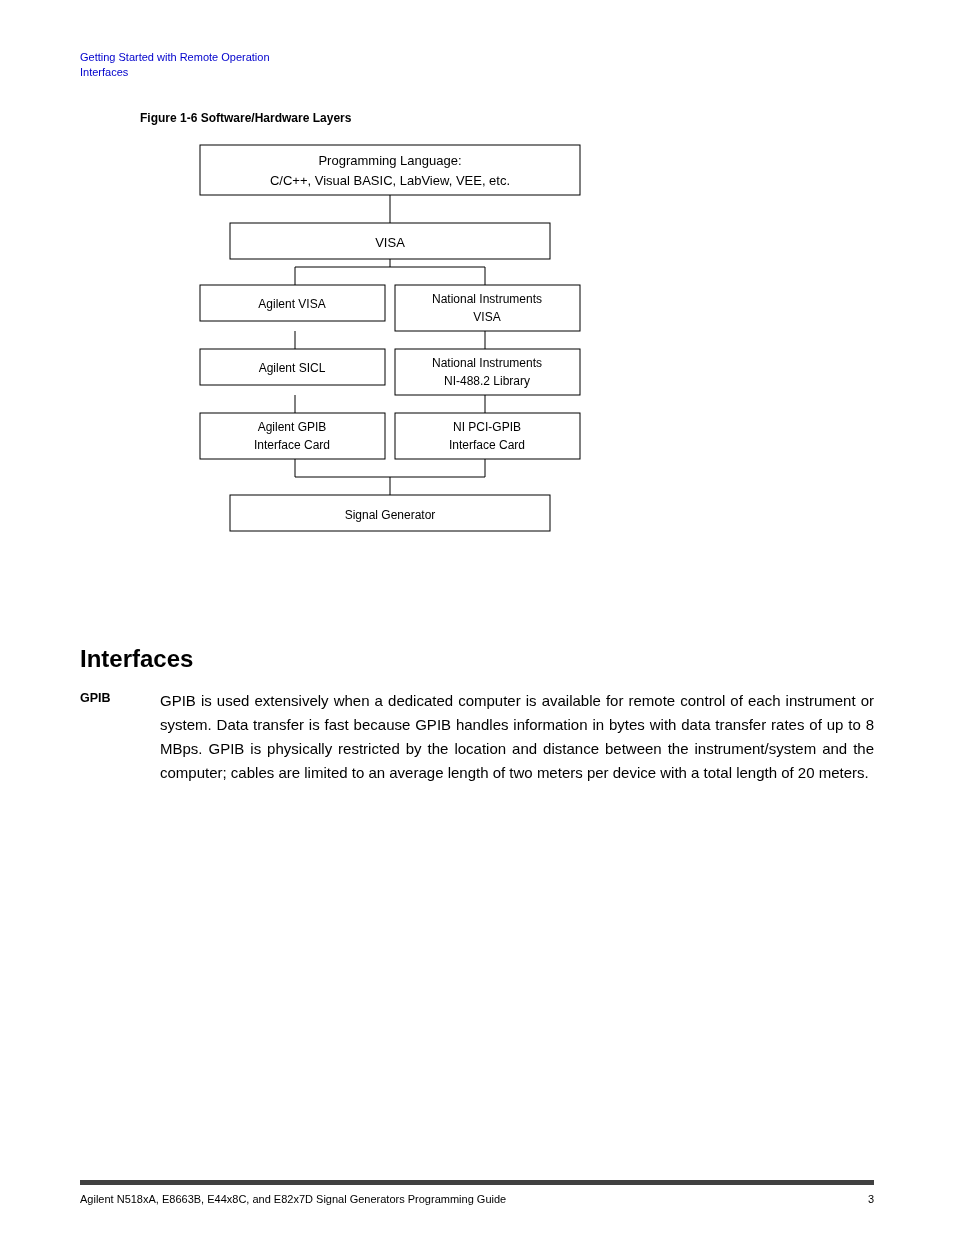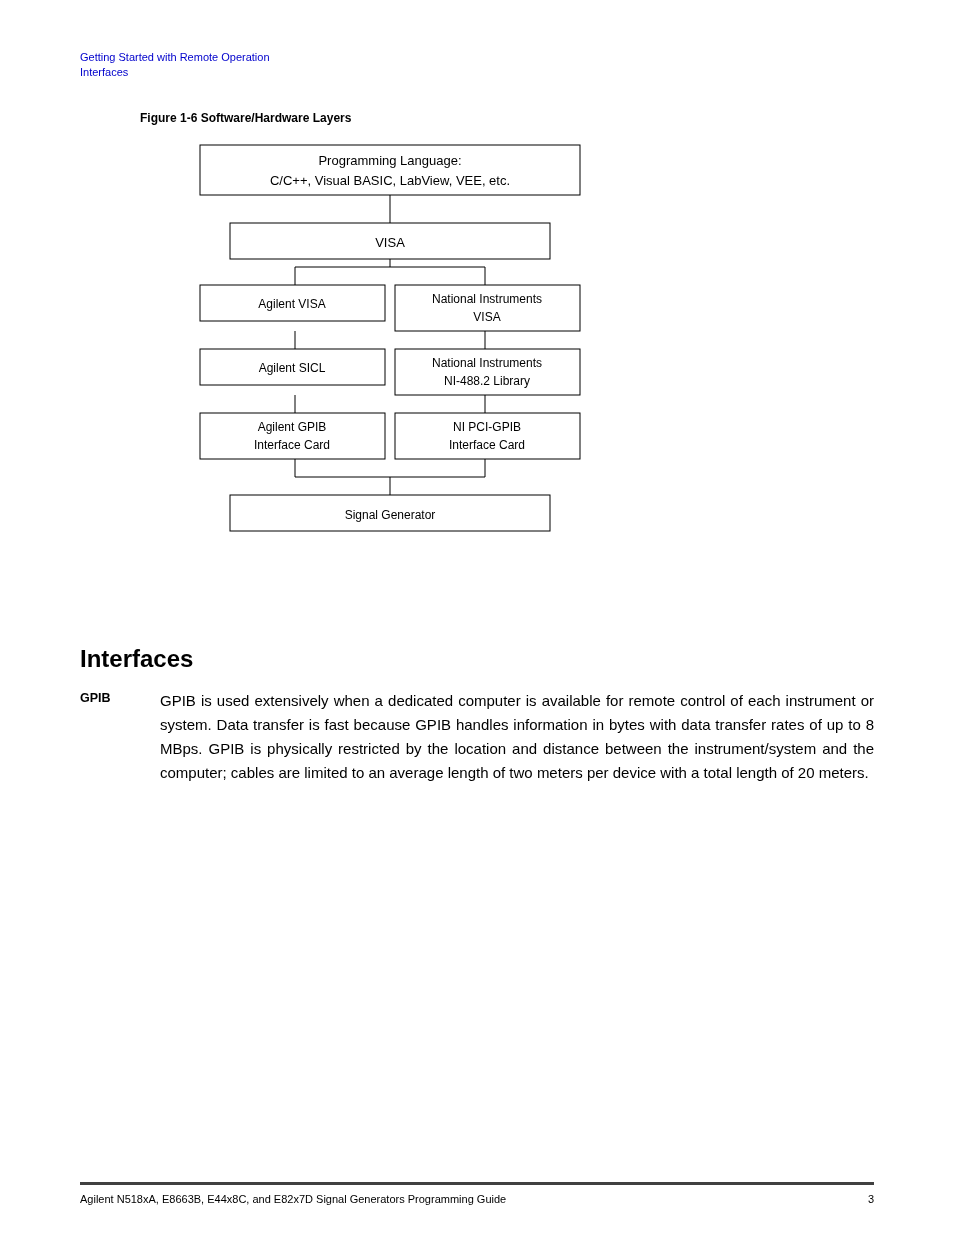--- a/index.html
+++ b/index.html
@@ -82,21 +82,21 @@
     .link-text {
       color: #0000cc;
     }
 
     
     .footer {
       position: absolute;
       bottom: 30px;
       left: 80px;
       right: 80px;
-      border-top: 3px solid #404040;
+      border-top: 5px solid #404040;
       padding-top: 8px;
       display: flex;
       justify-content: space-between;
       font-size: 11px;
       color: #000;
     }
 
     
     .diagram-svg-container {
       margin: 0 auto 30px auto;

